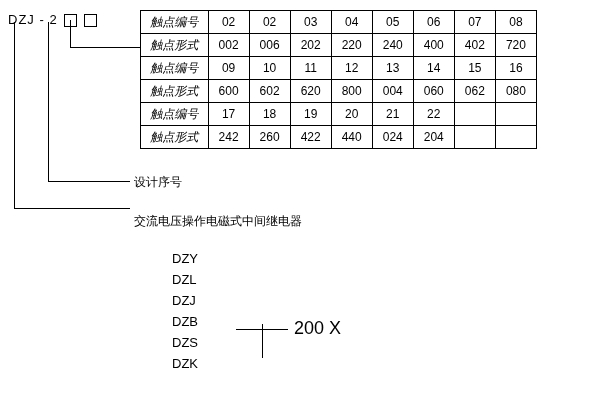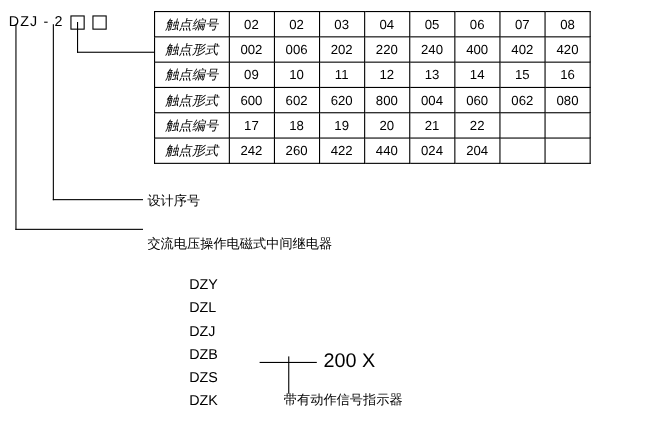--- a/index.html
+++ b/index.html
@@ -142,21 +142,21 @@
         </tr>
         <tr>
           <td class="rowhead">触点形式</td>
           <td class="cell">002</td>
           <td class="cell">006</td>
           <td class="cell">202</td>
           <td class="cell">220</td>
           <td class="cell">240</td>
           <td class="cell">400</td>
           <td class="cell">402</td>
-          <td class="cell">420</td>
+          <td class="cell">720</td>
         </tr>
         <tr>
           <td class="rowhead">触点编号</td>
           <td class="cell">09</td>
           <td class="cell">10</td>
           <td class="cell">11</td>
           <td class="cell">12</td>
           <td class="cell">13</td>
           <td class="cell">14</td>
           <td class="cell">15</td>
@@ -217,15 +217,14 @@
     <div>DZB</div>
     <div>DZS</div>
     <div>DZK</div>
   </div>
 
   <div class="dzb-tail">
     <span class="dash"></span><span>200  X</span>
   </div>
 
   <div class="line vline" style="left:262px; top:324px; height:34px;"></div>
-  <div class="indicator-note">带有动作信号指示器</div>
 
 </div>
 
 </body></html>

